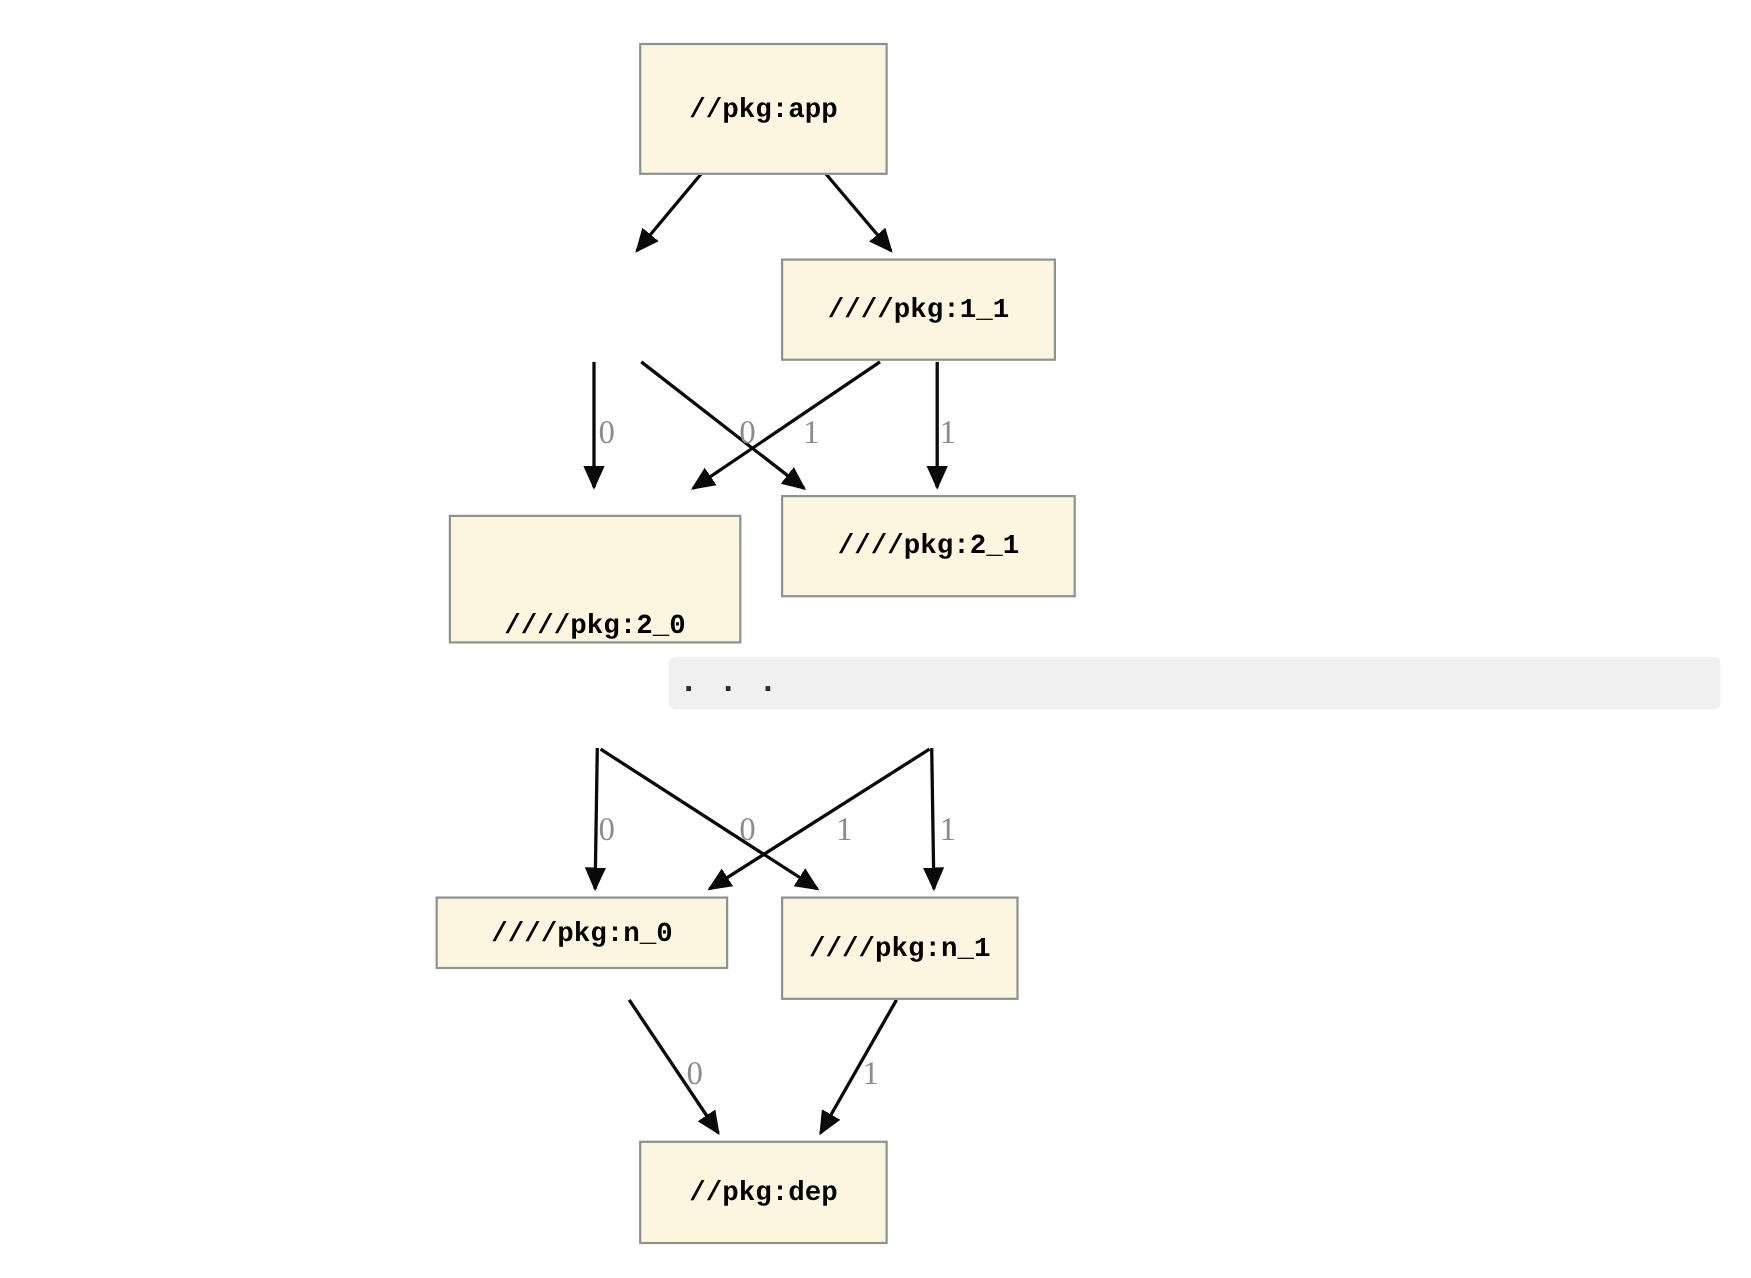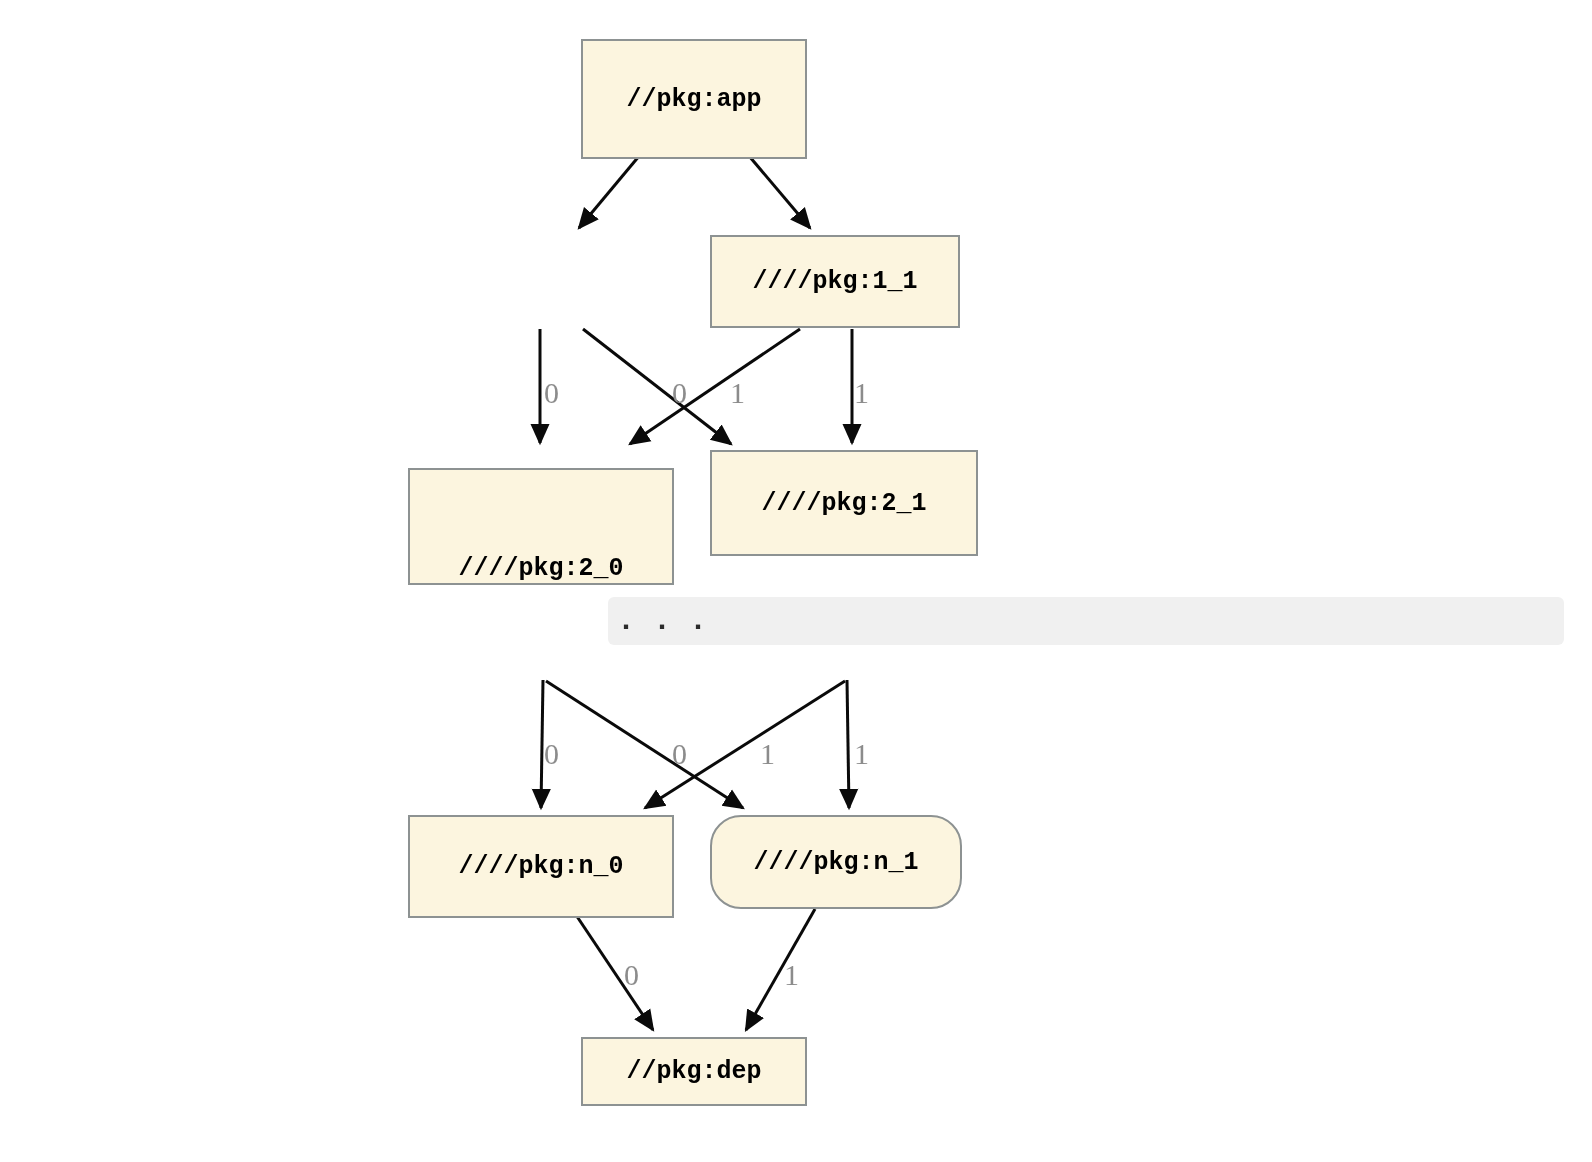--- a/index.html
+++ b/index.html
@@ -103,33 +103,33 @@
 
 
   <div class="node" style="left:710px;top:235px;width:250px;height:93px;">
     <span>////pkg:1_1</span>
   </div>
 
   <div class="node" style="left:408px;top:468px;width:266px;height:117px;align-items:flex-end;">
     <span>////pkg:2_0</span>
   </div>
 
-  <div class="node" style="left:710px;top:450px;width:268px;height:106px;">
+  <div class="node" style="left:710px;top:450px;width:268px;height:93px;">
     <span>////pkg:2_1</span>
   </div>
 
   <div class="ellipsis-bar">
     <span>. . .</span>
   </div>
 
-  <div class="node" style="left:408px;top:815px;width:266px;height:103px;">
+  <div class="node" style="left:396px;top:815px;width:266px;height:66px;">
     <span>////pkg:n_0</span>
   </div>
 
-  <div class="node" style="left:710px;top:815px;width:252px;height:94px;border-radius:31px;">
+  <div class="node" style="left:710px;top:815px;width:216px;height:94px;">
     <span>////pkg:n_1</span>
   </div>
 
-  <div class="node" style="left:581px;top:1037px;width:226px;height:69px;">
+  <div class="node" style="left:581px;top:1037px;width:226px;height:94px;">
     <span>//pkg:dep</span>
   </div>
 
 </div>
 
 </body></html>

